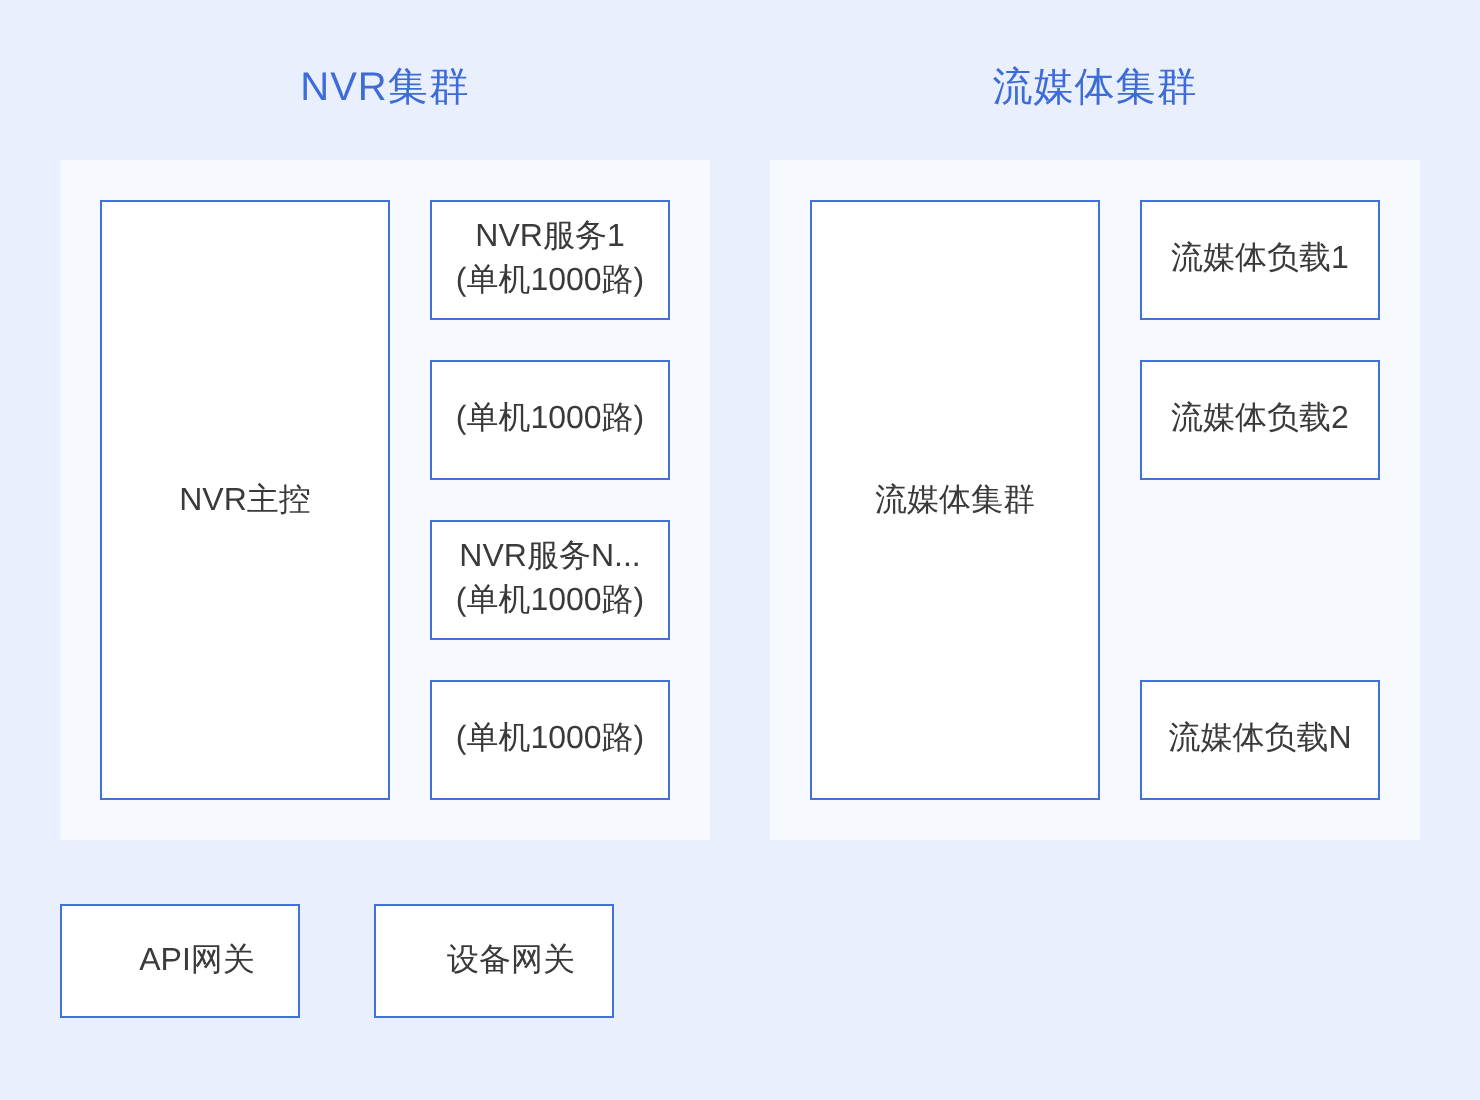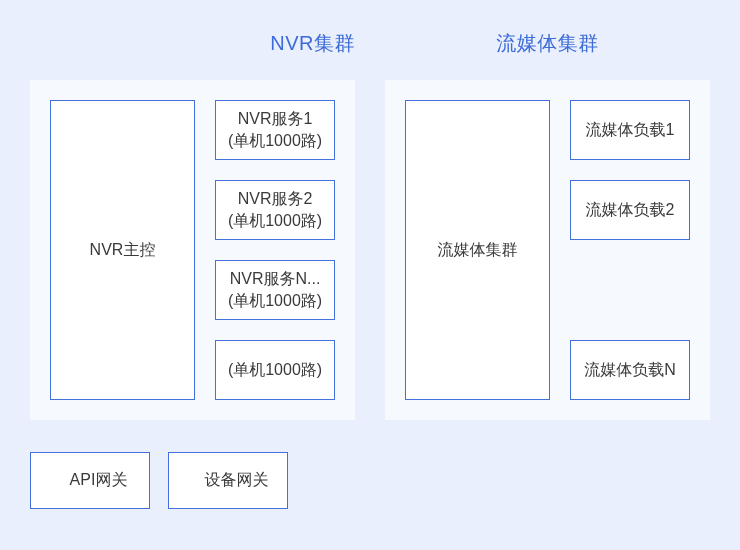--- a/index.html
+++ b/index.html
@@ -25,21 +25,21 @@
   .cluster-title {
     position: absolute;
     top: 30px;
     width: 325px;
     text-align: center;
     font-size: 20px;
     font-weight: 500;
     letter-spacing: 0.5px;
     color: var(--title);
   }
-  .title-left  { left: 30px; text-align: right; }
+  .title-left  { left: 30px; }
   .title-right { left: 385px; font-family: Liberation Serif, serif; }
   .panel {
     position: absolute;
     top: 80px;
     width: 325px; height: 340px;
     background: var(--panel-bg);
   }
   .panel-left  { left: 30px; }
   .panel-right { left: 385px; }
   .master-box {
@@ -75,41 +75,40 @@
     top: 452px;
     width: 120px; height: 57px;
     background: var(--box-bg);
     border: 1.5px solid var(--border);
     display: flex; align-items: center; justify-content: center;
     font-size: 16px;
     color: var(--text);
     padding-left: 17px;
   }
   .gw-0 { left: 30px; }
-  .gw-1 { left: 168px; }
+  .gw-1 { left: 187px; }
 </style>
 </head>
 <body>
 
 <div class="page">
 
   <div class="cluster-title title-left">NVR集群</div>
 
   <div class="cluster-title title-right">流媒体集群</div>
 
   <div class="panel panel-left">
     <div class="master-box">
       <span>NVR主控</span>
     </div>
     <div class="node-box r0">
       <div>NVR服务1</div>
       <div>(单机1000路)</div>
     </div>
     <div class="node-box r1">
-      <div>NVR服务2</div>
       <div>(单机1000路)</div>
     </div>
     <div class="node-box r2">
       <div>NVR服务N...</div>
       <div>(单机1000路)</div>
     </div>
     <div class="node-box r3">
       <div>(单机1000路)</div>
     </div>
   </div>

